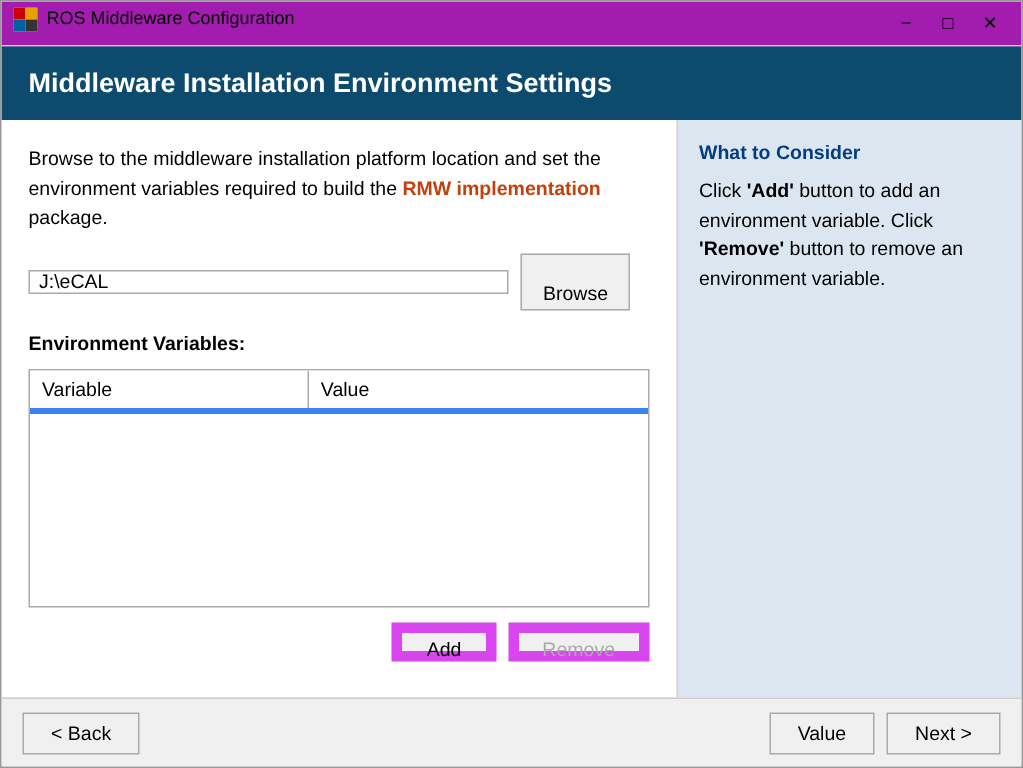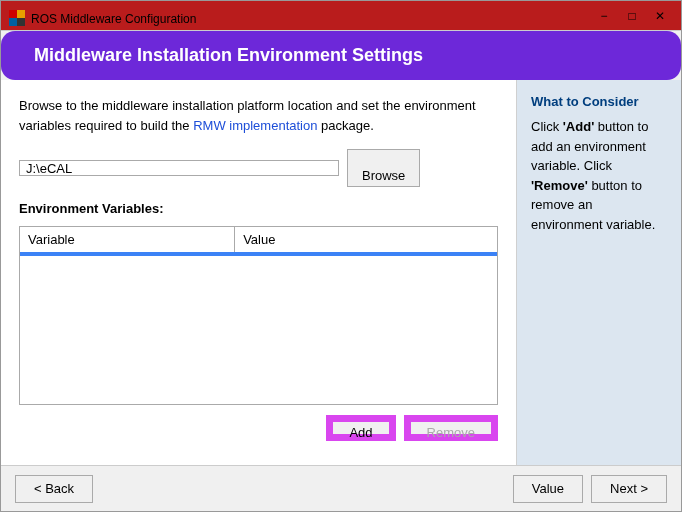--- a/index.html
+++ b/index.html
@@ -10,23 +10,23 @@
       width: 682px;
       height: 512px;
       overflow: hidden;
       display: flex;
       flex-direction: column;
       border: 1px solid #999;
     }
 
     
     .title-bar {
-      background: #b91c1c;
-      display: flex;
-      align-items: flex-end;
+      background: #a21caf;
+      display: flex;
+      align-items: flex-start;
       padding: 4px 8px;
       border-bottom: 1px solid #ccc;
       height: 30px;
       flex-shrink: 0;
     }
     .title-bar-icon {
       width: 16px;
       height: 16px;
       margin-right: 6px;
       display: flex;
@@ -50,25 +50,24 @@
       cursor: pointer;
       font-size: 12px;
       display: flex;
       align-items: center;
       justify-content: center;
       color: #000;
     }
 
     
     .header {
-      background: #6d28d9;
+      background: #0c4a6e;
       color: #fff;
-      padding: 14px 33px;
-      flex-shrink: 0;
-      border-radius: 14px;
+      padding: 14px 18px;
+      flex-shrink: 0;
     }
     .header h1 {
       font-size: 18px;
       font-weight: 600;
     }
 
     
     .main-content {
       display: flex;
       flex: 1;
@@ -85,21 +84,22 @@
       border-right: 1px solid #d0d0d0;
     }
 
     .description {
       font-size: 13px;
       color: #000;
       margin-bottom: 14px;
       line-height: 1.5;
     }
     .description .link-text {
-      color: #1d4ed8;
+      color: #c2410c;
+      font-weight: bold;
     }
 
     .path-row {
       display: flex;
       align-items: center;
       gap: 8px;
       margin-bottom: 14px;
     }
     .path-input {
       flex: 1;
@@ -164,21 +164,21 @@
       font-size: 13px;
       height: 26px;
     }
     .action-button:disabled {
       color: #aaa;
       cursor: default;
     }
 
     
     .right-panel {
-      width: 164px;
+      width: 229px;
       padding: 14px 14px;
       background: #dce6f0;
       flex-shrink: 0;
     }
     .what-to-consider-title {
       color: #003e7e;
       font-size: 13px;
       font-weight: bold;
       margin-bottom: 8px;
     }

